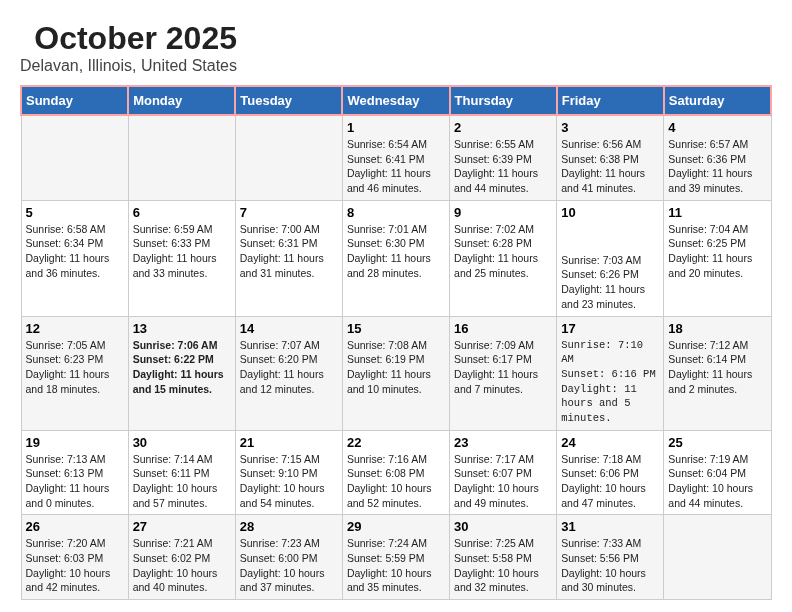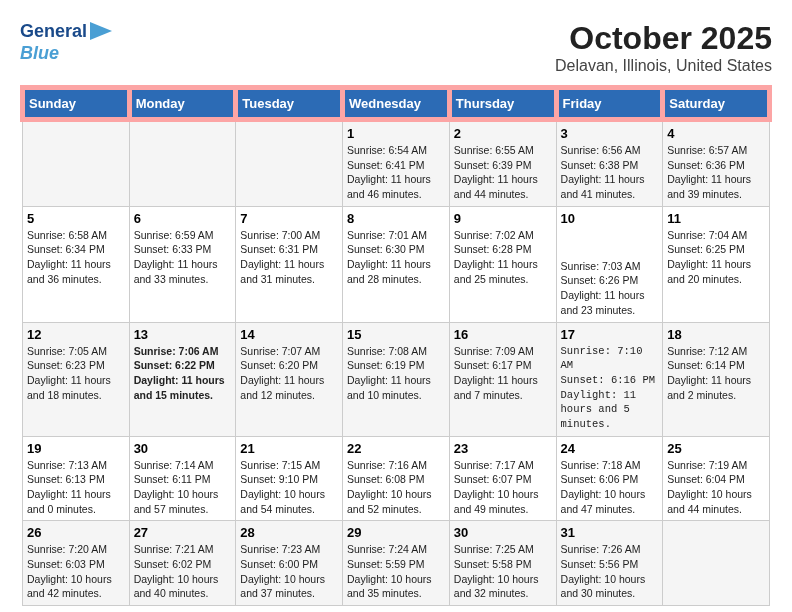--- a/index.html
+++ b/index.html
@@ -44,21 +44,21 @@
       border-collapse: collapse;
       font-size: 11px;
     }
     thead th {
       background-color: #2c6bb5;
       color: #fff;
       padding: 6px 4px;
       text-align: left;
       font-size: 13px;
       font-weight: bold;
-      border: 5px solid #fca5a5;
+      border: 2px solid #fca5a5;
     }
     tbody td {
       border: 1px solid #ccc;
       vertical-align: top;
       padding: 4px;
       width: 107px;
       min-height: 90px;
     }
     tbody tr:nth-child(odd) td {
       background-color: #f5f5f5;
@@ -78,33 +78,20 @@
       line-height: 1.4;
     }
     .empty-cell {
       background-color: #f5f5f5;
     }
   </style>
 </head>
 <body>
 
 <div class="header">
-  <div class="logo">
-    <div style="display:flex;flex-direction:column;align-items:flex-start;">
-      <div style="display:flex;align-items:center;">
-        <span class="logo-text">General</span>
-        <div style="margin-left:3px;margin-top:2px;">
-          <svg width="22" height="18" viewBox="0 0 22 18">
-            <polygon points="0,0 22,9 0,18" fill="#4a9fd4"></polygon>
-          </svg>
-        </div>
-      </div>
-      <span class="logo-text" style="color:#4a9fd4;font-style:italic;">Blue</span>
-    </div>
-  </div>
   <div class="title-block">
     <h1>October 2025</h1>
     <h2>Delavan, Illinois, United States</h2>
   </div>
 </div>
 
 <table>
   <thead>
     <tr>
     <th>Sunday</th>
@@ -304,20 +291,20 @@
 Daylight: 10 hours and 35 minutes.</div>
         </td>
         <td>
           <span class="day-number">30</span>
           <div class="day-info" style="white-space: pre-line;">Sunrise: 7:25 AM
 Sunset: 5:58 PM
 Daylight: 10 hours and 32 minutes.</div>
         </td>
         <td>
           <span class="day-number">31</span>
-          <div class="day-info" style="white-space: pre-line;">Sunrise: 7:26 AM
+          <div class="day-info" style="white-space: pre-line;">Sunrise: 7:33 AM
 Sunset: 5:56 PM
 Daylight: 10 hours and 30 minutes.</div>
         </td>
         <td class="empty-cell"></td>
       </tr>
     </tbody>
 </table>
 
 </body></html>

